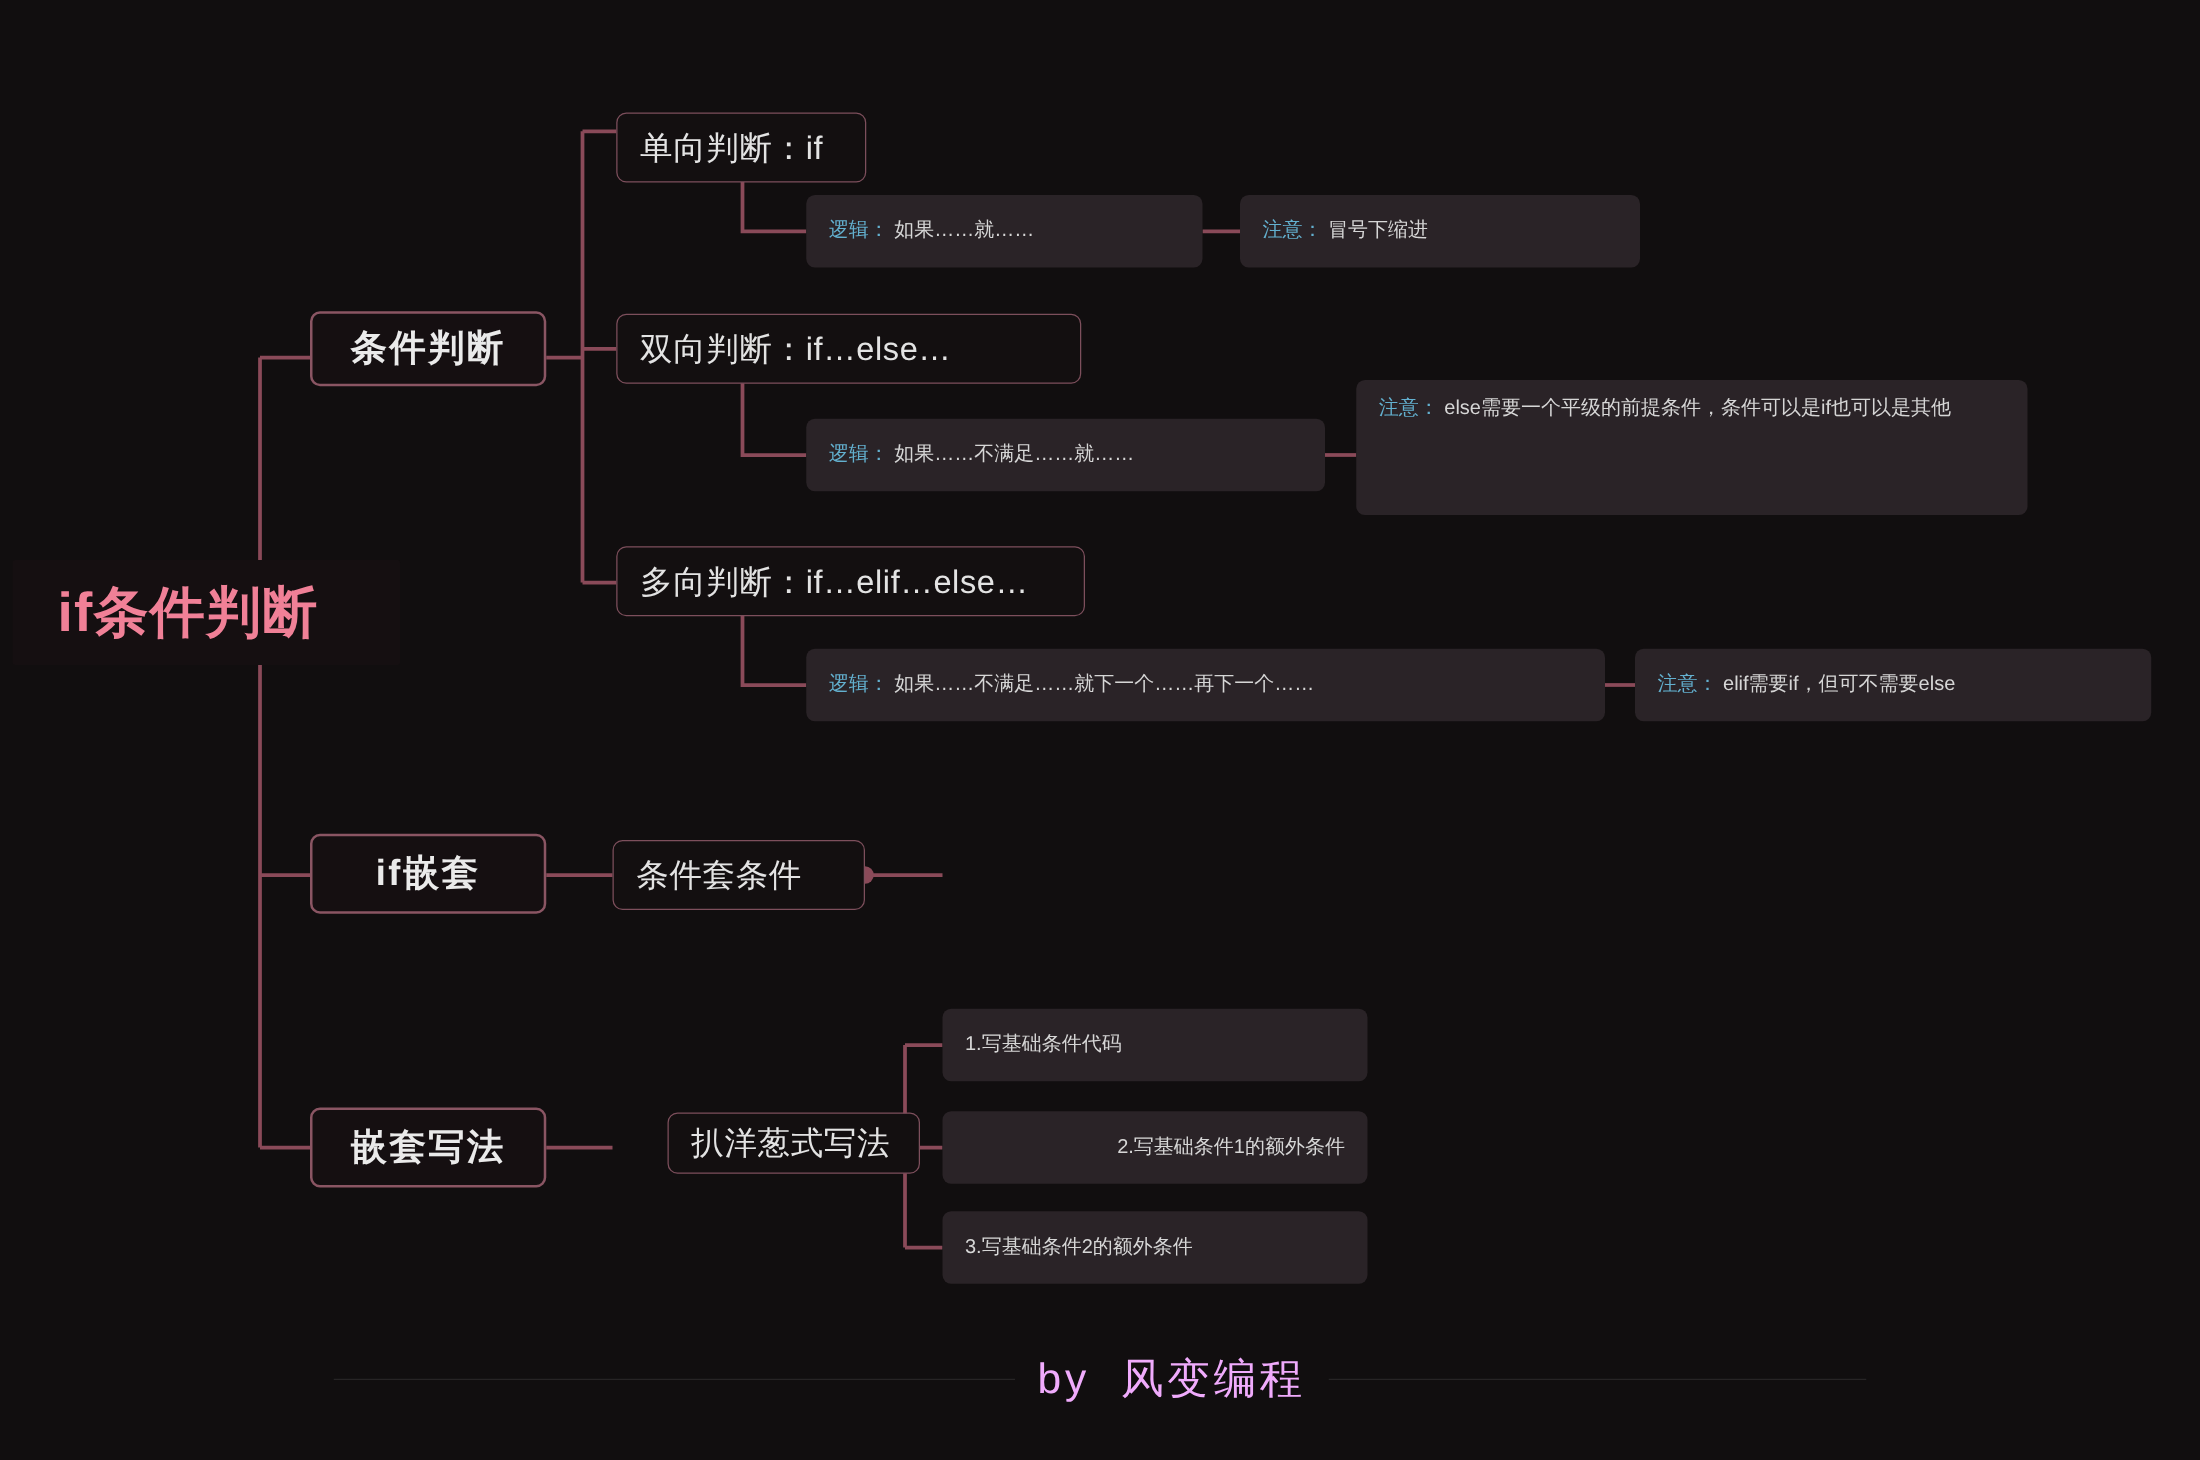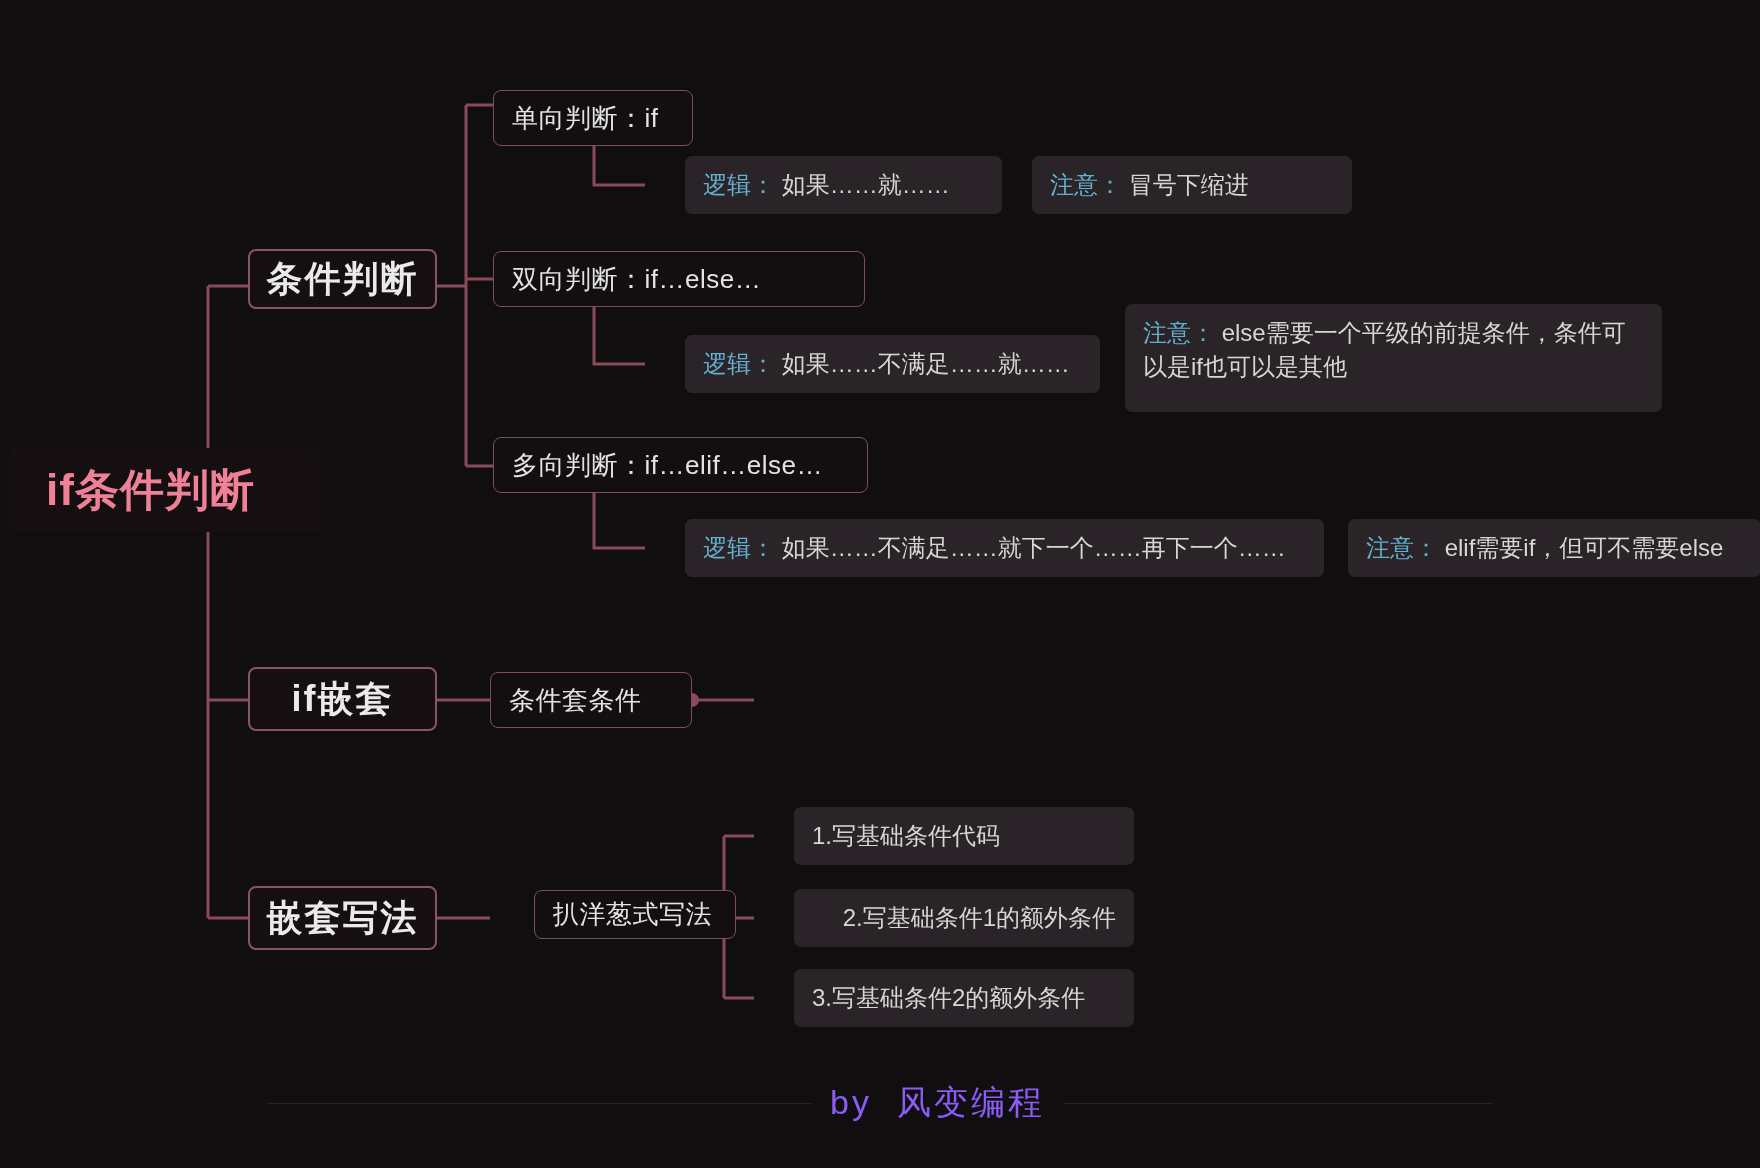--- a/index.html
+++ b/index.html
@@ -36,21 +36,21 @@
     padding: 0 36px;
     border-radius: 2px;
     align-items: center;
   }
 
   
   .lvl1 {
     border: 2px solid #8a5563;
     border-radius: 8px;
     background: #150f11;
-    font-size: 36px;
+    font-size: 29px;
     font-weight: bold;
     color: #eaeaea;
     padding: 0 20px;
     justify-content: center;
     letter-spacing: 2px;
   }
 
   
   .lvl2 {
     border: 1.6px solid #7d4f5c;
@@ -59,25 +59,24 @@
     font-size: 26px;
     color: #e3e3e3;
     padding: 0 18px;
     letter-spacing: 0.5px;
   }
 
   
   .leaf {
     background: #2a2327;
     border-radius: 7px;
-    font-size: 24px;
+    font-size: 16px;
     color: #d6d6d6;
     padding: 0 18px;
     line-height: 1.42;
-    margin-left: 40px;
   }
   .leaf.multiline {
     display: block;
     padding: 12px 18px;
     white-space: normal;
   }
   .kw { color: #63b0cf; }
 
   .footer-wrap {
     position: absolute;
@@ -86,21 +85,21 @@
     width: 1760px;
     display: flex;
     align-items: center;
     justify-content: center;
     gap: 18px;
   }
   .footer-rule { height: 1px; background: #272425; }
   .footer-rule.l { width: 545px; }
   .footer-rule.r { width: 430px; }
   .footer-text {
-    color: #8b5cf6;
+    color: #f0abfc;
     font-size: 34px;
     letter-spacing: 3px;
     white-space: pre;
   }
 </style>
 </head>
 <body>
 
 <div id="canvas">
 

